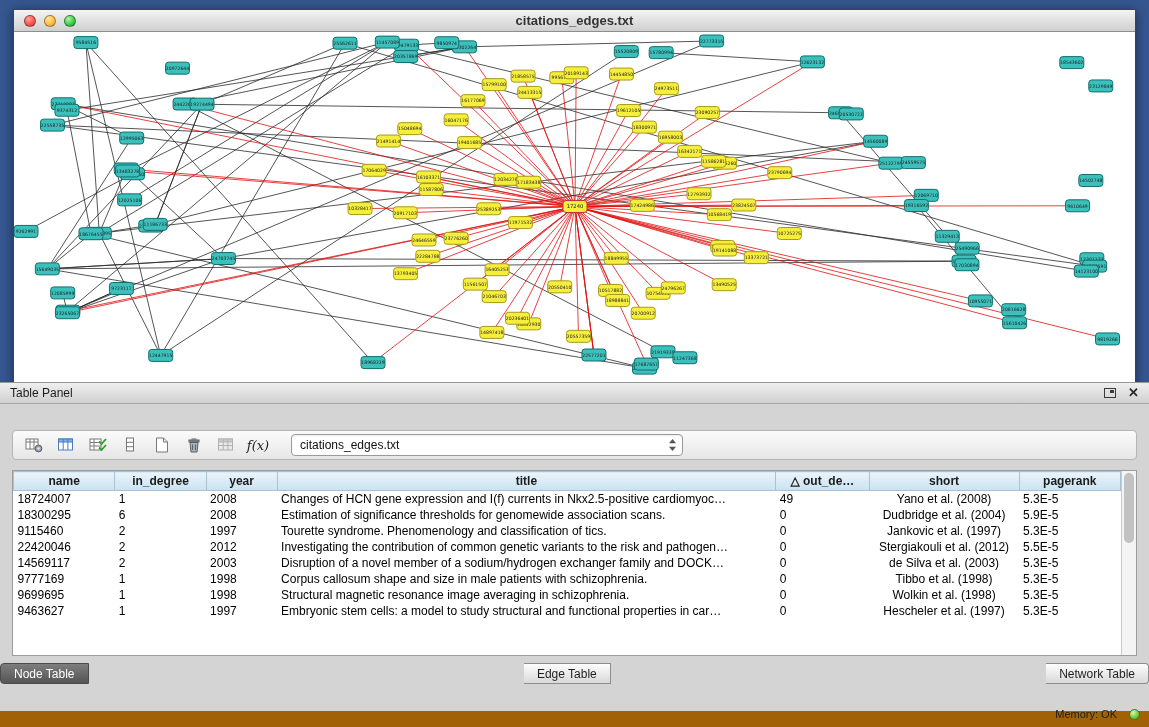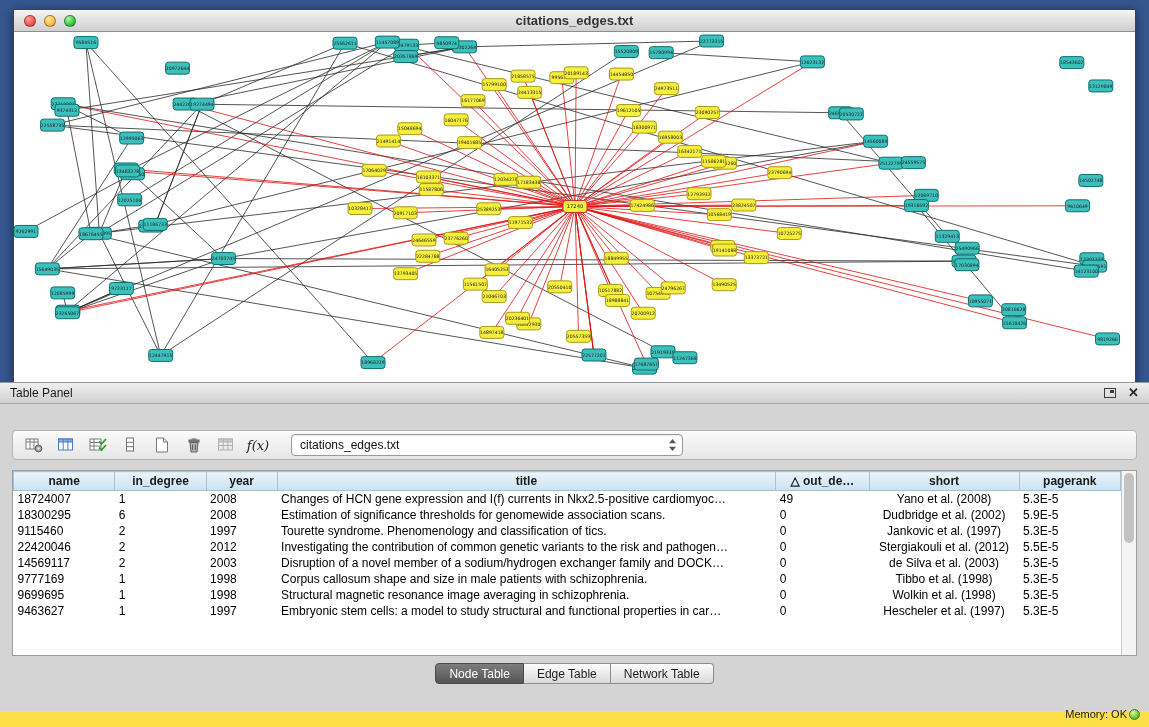--- a/index.html
+++ b/index.html
@@ -1,17 +1,17 @@
 <!DOCTYPE html>
 <html><head>
 <meta charset="utf-8">
 <style>
   * { margin:0; padding:0; box-sizing:border-box; }
   body { font-family:"Liberation Sans", sans-serif; }
-  .screen { position:relative; width:1149px; height:727px; background:#fde047; overflow:hidden; }
+  .screen { position:relative; width:1149px; height:727px; background:#a16207; overflow:hidden; }
 
   
   .network-frame { position:absolute; left:0; top:0; width:1149px; height:398px; background:#35568f; }
   .net-window { position:absolute; left:13px; top:9px; right:13px; bottom:7px; background:#fff;
                 border:1px solid #41414a; box-shadow:0 2px 10px rgba(0,0,0,.45); }
   .titlebar { position:relative; height:22px; background:linear-gradient(#f4f4f4,#cfcfcf);
               border-bottom:1px solid #8e8e8e; }
   .win-title { text-align:center; font-size:13px; line-height:22px; color:#333; font-weight:bold; }
   .lights { position:absolute; left:10px; top:5px; display:flex; gap:8px; }
   .light { width:12px; height:12px; border-radius:50%; border:1px solid rgba(0,0,0,.35); }
@@ -52,29 +52,29 @@
   th { height:19px; background:linear-gradient(#eaf4fb,#cbe2f1); border:1px solid #a7c2d5;
        font-size:12px; font-weight:bold; color:#1b1b1b; text-align:center; overflow:hidden;
        white-space:nowrap; cursor:pointer; }
   td { height:16px; font-size:12px; color:#000; padding:0 4px; white-space:nowrap; overflow:hidden; }
   td.c-center { text-align:center; }
   tbody tr { cursor:default; }
   .vscroll { position:absolute; top:0; right:0; bottom:0; width:15px; background:#f4f4f4;
              border-left:1px solid #c8c8c8; }
   .vthumb { margin:2px; height:70px; background:#c2c2c2; border-radius:6px; }
 
-  .tabs { display:flex; justify-content:center; margin-top:7px; }
+  .tabs { display:flex; justify-content:space-between; margin-top:7px; }
   .tab { height:21px; line-height:20px; padding:0 13px; font-size:12px; color:#1e1e1e;
          border:1px solid #8d8d8d; border-left:none; background:linear-gradient(#fdfdfd,#d9d9d9);
          cursor:pointer; }
   .tab:first-child { border-left:1px solid #8d8d8d; border-radius:4px 0 0 4px; }
   .tab:last-child { border-radius:0 4px 4px 0; }
   .tab.selected { background:linear-gradient(#7d7d7d,#555); color:#fff; border-color:#4a4a4a; }
 
-  .statusbar { position:absolute; right:9px; bottom:7px; display:flex; align-items:center; gap:2px;
+  .statusbar { position:absolute; right:9px; bottom:7px; display:flex; align-items:center; gap:12px;
                font-size:11px; color:#1d1d1d; }
   .mem-dot { width:11px; height:11px; border-radius:50%; border:1px solid #567021;
              background:radial-gradient(circle at 35% 30%, #d9f7ab, #72cf3f 55%, #3f9c1d); }
 </style>
 </head>
 <body>
 
 <div class="screen">
 
   <div class="network-frame">
@@ -585,21 +585,21 @@
               <td>49</td>
               <td class="c-center">Yano et al. (2008)</td>
               <td>5.3E-5</td>
             </tr>
             <tr>
               <td>18300295</td>
               <td>6</td>
               <td>2008</td>
               <td>Estimation of significance thresholds for genomewide association scans.</td>
               <td>0</td>
-              <td class="c-center">Dudbridge et al. (2002)</td>
+              <td class="c-center">Dudbridge et al. (2004)</td>
               <td>5.9E-5</td>
             </tr>
             <tr>
               <td>9115460</td>
               <td>2</td>
               <td>1997</td>
               <td>Tourette syndrome. Phenomenology and classification of tics.</td>
               <td>0</td>
               <td class="c-center">Jankovic et al. (1997)</td>
               <td>5.3E-5</td>

